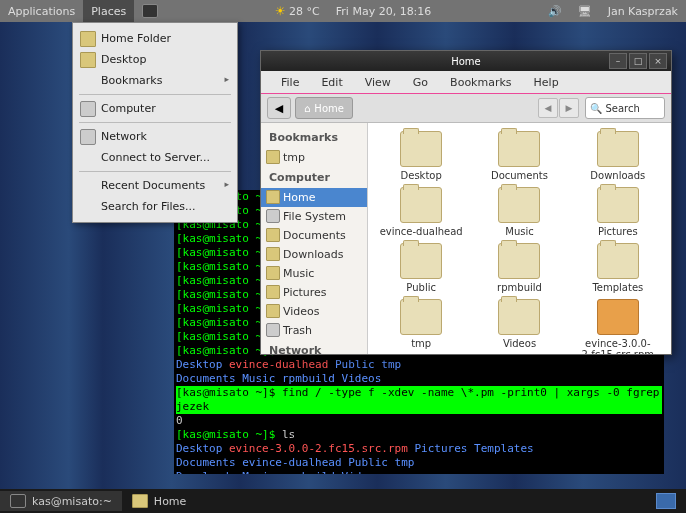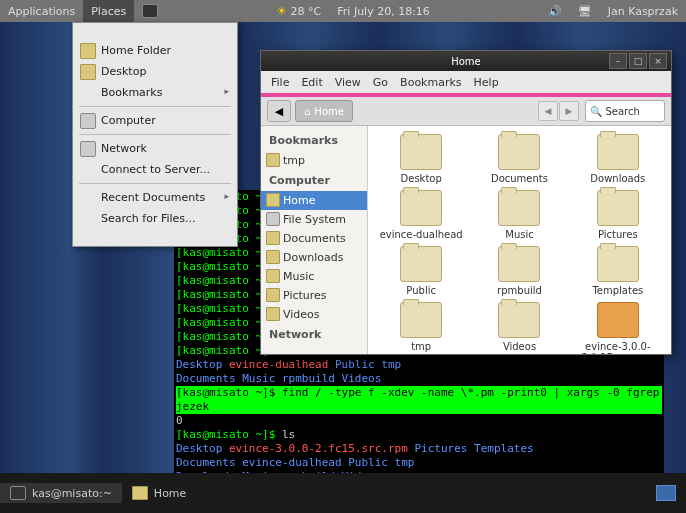--- a/index.html
+++ b/index.html
@@ -2,32 +2,32 @@
 <html><head>
 <meta charset="utf-8">
 <style>
 html,body{margin:0;padding:0;width:686px;height:513px;overflow:hidden;font-family:"DejaVu Sans",sans-serif;font-size:11px;background:#0a1a3a}
 .desktop{position:absolute;inset:0;background:linear-gradient(90deg,#1a2e5a 0%,#2a4a7a 10%,#1a2e5a 15%,#2a4a7a 25%,#1a2e5a 35%,#2a4a7a 45%,#1a2e5a 55%,#2a4a7a 65%,#1a2e5a 75%,#2a4a7a 85%,#1a2e5a 100%)}
 .topbar{position:absolute;top:0;left:0;right:0;height:22px;background:#737373;color:#ddd;display:flex;align-items:center;z-index:10}
 .topbar>div{padding:0 8px;height:22px;display:flex;align-items:center;cursor:default}
 .topbar .active{background:#4a4a4a}
 .spacer{flex:1}
 .term-icon{width:14px;height:12px;background:#333;border:1px solid #888;border-radius:2px}
-.menu{position:absolute;top:22px;left:72px;width:164px;background:#e8e8e8;border:1px solid #888;box-shadow:2px 2px 6px rgba(0,0,0,0.4);z-index:20;padding:17px 0}
+.menu{position:absolute;top:22px;left:72px;width:164px;background:#e8e8e8;border:1px solid #888;box-shadow:2px 2px 6px rgba(0,0,0,0.4);z-index:20;padding:5px 0}
 .menu-item{padding:4px 10px 4px 28px;position:relative;color:#222;cursor:default}
 .menu-item.sub::after{content:"▸";position:absolute;right:8px;font-size:9px;color:#666}
 .menu-sep{height:1px;background:#bbb;margin:3px 6px}
 .menu-icon{position:absolute;left:7px;top:3px;width:14px;height:14px}
 .mi-folder{background:#d9c77a;border:1px solid #aa9955;border-radius:1px}
 .mi-drive{background:#ccc;border:1px solid #888;border-radius:2px}
 .fm{position:absolute;top:50px;left:260px;width:410px;height:303px;background:#ededed;border:1px solid #666;box-shadow:3px 3px 10px rgba(0,0,0,0.5);z-index:5;display:flex;flex-direction:column}
 .fm-title{height:20px;background:linear-gradient(#3a3a3a,#222);color:#fff;display:flex;align-items:center;justify-content:center;position:relative;font-size:10px}
 .fm-title .ctrls{position:absolute;right:4px;top:2px;display:flex;gap:2px}
 .fm-title .ctrls div{width:16px;height:14px;background:#444;border:1px solid #666;color:#ccc;font-size:9px;display:flex;align-items:center;justify-content:center;cursor:default}
-.fm-menu{height:22px;background:#e8e8e8;display:flex;align-items:center;gap:12px;padding:0 10px;color:#333;border-bottom:4px solid #ec4899}
+.fm-menu{height:22px;background:#e8e8e8;display:flex;align-items:center;gap:22px;padding:0 20px;color:#333;border-bottom:1px solid #ec4899}
 .fm-tool{height:28px;background:#e0e0e0;display:flex;align-items:center;padding:0 6px;border-bottom:1px solid #bbb}
 .fm-tool .back{width:22px;height:20px;background:#d8d8d8;border:1px solid #aaa;border-radius:3px;display:flex;align-items:center;justify-content:center}
 .fm-tool .path{height:20px;background:#bfbfbf;border:1px solid #999;border-radius:3px;margin-left:4px;padding:0 8px;display:flex;align-items:center;gap:4px;color:#fff;font-size:10px}
 .fm-tool .sbox{margin-left:6px;height:20px;width:70px;background:#fff;border:1px solid #aaa;border-radius:3px;display:flex;align-items:center;padding:0 4px;gap:3px;color:#333;font-size:10px}
 .fm-body{flex:1;display:flex;overflow:hidden}
 .fm-side{width:106px;background:#f4f2ee;border-right:1px solid #ccc;overflow:hidden;padding-top:4px}
 .side-hdr{font-weight:bold;font-size:11px;color:#555;padding:4px 8px}
 .side-item{padding:3px 8px 3px 22px;font-size:11px;color:#333;position:relative;cursor:default}
 .side-item.sel{background:#4a86cf;color:#fff}
 .side-item .si{position:absolute;left:5px;top:2px;width:12px;height:12px}
@@ -35,41 +35,41 @@
 .grid{display:grid;grid-template-columns:repeat(3,1fr);gap:6px 8px}
 .fitem{display:flex;flex-direction:column;align-items:center;text-align:center;font-size:10px;color:#333;cursor:default}
 .ficon{width:40px;height:34px;background:#e8dfb8;border:1px solid #bba86f;border-radius:3px;margin-bottom:3px;position:relative}
 .ficon::before{content:"";position:absolute;top:-4px;left:2px;width:14px;height:5px;background:#e8dfb8;border:1px solid #bba86f;border-bottom:none;border-radius:2px 2px 0 0}
 .ficon.pkg{background:#e8a04a;border-color:#b87830}
 .ficon.pkg::before{display:none}
 .term{position:absolute;top:190px;left:174px;width:486px;height:284px;background:#000;z-index:3;font-family:"DejaVu Sans Mono",monospace;font-size:11px;line-height:14px;overflow:hidden;padding:0 2px}
 .term .g{color:#00ff00}.term .w{color:#ccc}
 .term .r{color:#ff5555}.term .bl{color:#5a90ff}
 .term .hl{background:#00ff00;color:#000;display:block}
-.bbar{position:absolute;bottom:0;left:0;right:0;height:40px;background:#1a1a1a;display:flex;align-items:center;z-index:30}
+.bbar{position:absolute;bottom:0;left:0;right:0;height:24px;background:#1a1a1a;display:flex;align-items:center;z-index:30}
 .task{height:20px;color:#ccc;padding:0 10px;display:flex;align-items:center;gap:6px;cursor:default}
 .task.active{background:#333}
 .weather-icon{color:#ffcc00;font-size:12px}
 .nav-arrows{display:flex;gap:1px;margin-left:auto}
 .nav-arrows div{width:18px;height:18px;border:1px solid #bbb;border-radius:2px;display:flex;align-items:center;justify-content:center;color:#888;font-size:9px;background:#e8e8e8}
 </style>
 </head>
 <body>
 
 <div class="desktop"></div>
 
 <div class="topbar">
   <div>Applications</div>
   <div class="active">Places</div>
   <div>
       <span class="term-icon"></span>
     </div>
   <div class="spacer"></div>
   <div><span class="weather-icon">☀</span>&nbsp;<span>28 °C</span></div>
-  <div>Fri July 20, 18:16</div>
+  <div>Fri May 20, 18:16</div>
   <div class="spacer"></div>
   <div>🔊</div>
   <div>🖥</div>
   <div>Jan Kasprzak</div>
 </div>
 
 <div class="menu">
   <div class="menu-item"><span class="menu-icon mi-folder"></span><span>Home Folder</span></div>
   <div class="menu-item"><span class="menu-icon mi-folder"></span><span>Desktop</span></div>
   <div class="menu-item sub">Bookmarks</div>
@@ -144,20 +144,21 @@
       <div class="side-hdr">Bookmarks</div>
       <div class="side-item"><span class="si mi-folder"></span><span>tmp</span></div>
       <div class="side-hdr">Computer</div>
       <div class="side-item sel"><span class="si mi-folder"></span><span>Home</span></div>
       <div class="side-item"><span class="si mi-drive"></span><span>File System</span></div>
       <div class="side-item"><span class="si mi-folder"></span><span>Documents</span></div>
       <div class="side-item"><span class="si mi-folder"></span><span>Downloads</span></div>
       <div class="side-item"><span class="si mi-folder"></span><span>Music</span></div>
       <div class="side-item"><span class="si mi-folder"></span><span>Pictures</span></div>
       <div class="side-item"><span class="si mi-folder"></span><span>Videos</span></div>
+      <div class="side-item"><span class="si mi-drive"></span><span>Trash</span></div>
       <div class="side-hdr">Network</div>
 
     </div>
     <div class="fm-main">
       <div class="grid" id="file-grid">
           <div class="fitem">
             <div class="ficon"></div>
             <div style="word-break: break-word;">Desktop</div>
           </div>
           <div class="fitem">

